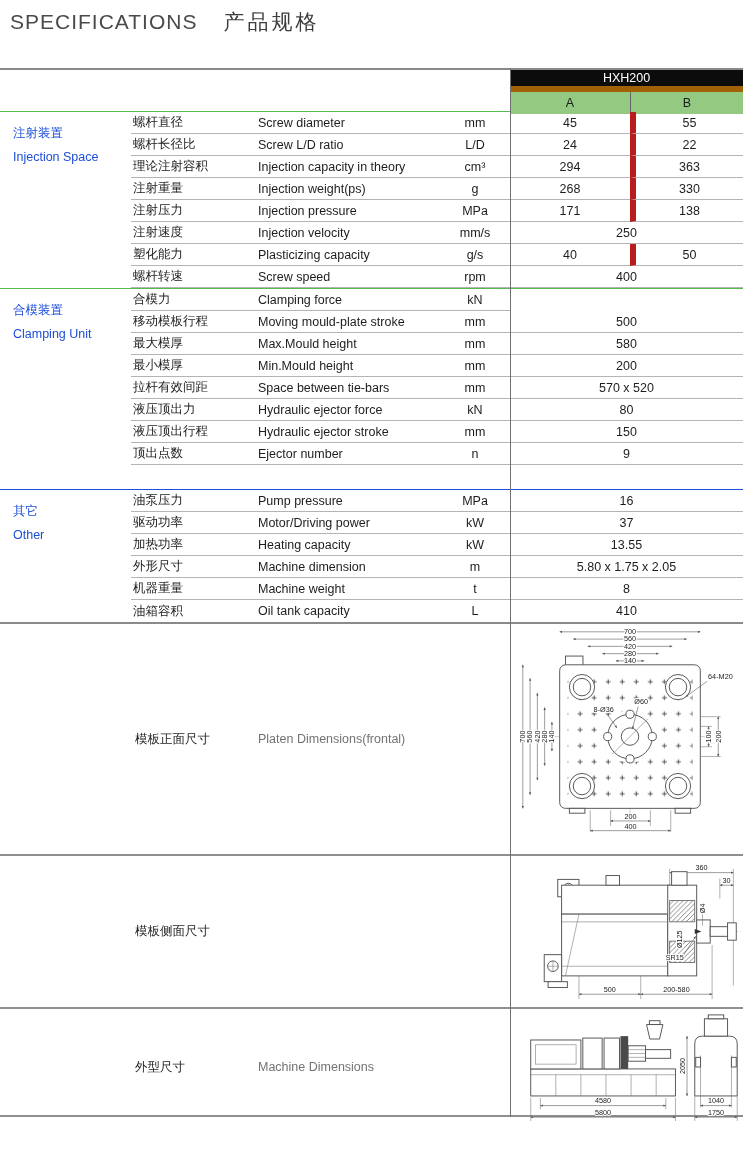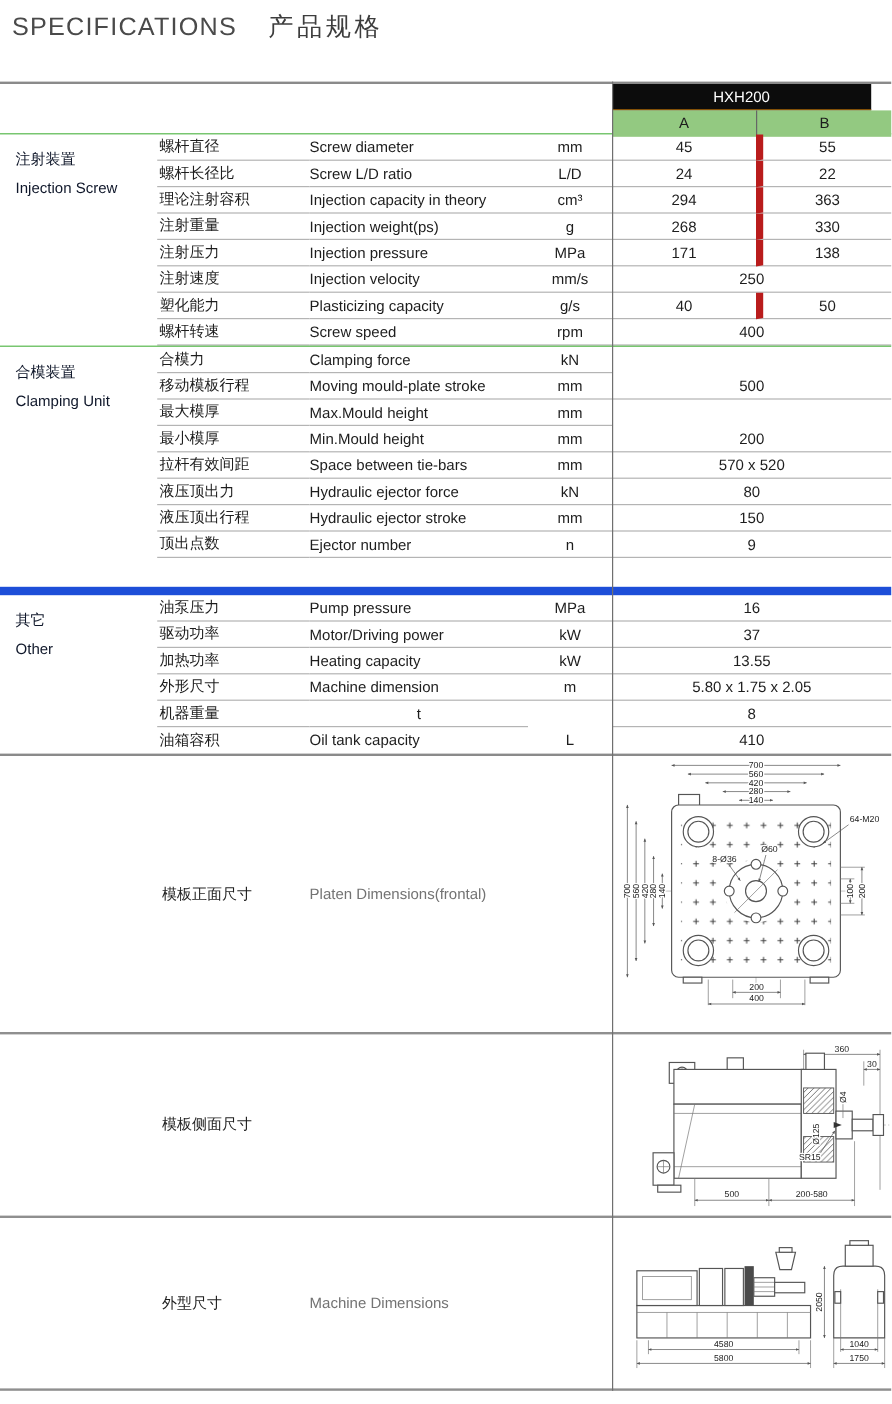--- a/index.html
+++ b/index.html
@@ -7,47 +7,47 @@
   body { font-family:"Liberation Sans","DejaVu Sans",sans-serif; }
   .page { position:relative; width:743px; height:1170px; background:#fff; overflow:hidden;padding-left:21px; }
 
   .title { position:absolute; top:8px; left:10px; font-size:21px; color:#4a4a4a; letter-spacing:1px; font-weight:400; }
   .title .zh { margin-left:26px; letter-spacing:3px; color:#3d3d3d; }
 
   .table-wrap { position:absolute; top:68px; left:0; width:743px; }
   .vline { position:absolute; left:510px; top:0; bottom:0; width:1px; background:#6f6f6f; z-index:4; }
 
   .thead { position:relative; height:44px; border-top:2px solid #8a8a8a; border-bottom:1px solid #57b94e; }
-  .thead .model { position:absolute; left:510px; top:0; width:216px; height:22px; background:#0c0c0c; color:#fff;
-    font-size:12.5px; display:flex; align-items:center; justify-content:center; border-bottom:1px solid #a16207; }
+  .thead .model { position:absolute; left:510px; top:0; width:233px; height:22px; background:#0c0c0c; color:#fff;
+    font-size:12.5px; display:flex; align-items:center; justify-content:center; border-bottom:6px solid #a16207; }
   .thead .ab { position:absolute; top:22px; height:22px; background:#93c981; color:#1c1c1c; font-size:12.5px;
     display:flex; align-items:center; justify-content:center; }
   .thead .a { left:510px; width:120px; }
   .thead .b { left:630px; width:113px; border-left:1px solid #666; }
 
   .section { position:relative; }
   .section.gap1 { border-top:1px solid #57b94e; }
-  .section.gap2 { margin-top:24px; border-top:7px solid #1d4ed8; }
+  .section.gap2 { margin-top:24px; border-top:1px solid #1d4ed8; }
   .section.last { border-bottom:2px solid #8a8a8a; }
   .section.last .trow:last-child .c { border-bottom:none; }
-  .section-label { position:absolute; left:13px; top:9px; color:#0f172a; font-size:12.5px; line-height:24px; z-index:2; }
+  .section-label { position:absolute; left:13px; top:9px; color:#1d4ed8; font-size:12.5px; line-height:24px; z-index:2; }
 
   .trow { display:grid; grid-template-columns:131px 127px 182px 70px 120px 113px; height:22px; }
   .c { display:flex; align-items:center; border-bottom:1px solid #b4b4b4; font-size:12.5px; color:#1d1d1d; overflow:hidden; }
   .c0 { border-bottom:none; }
   .c-zh { padding-left:2px; }
   .c-unit,.c-a,.c-b,.c-span { justify-content:center; }
   .c-b { border-left:6px solid #b91c1c; }
   .c-span { grid-column:5 / span 2; }
 
   .drow { display:grid; grid-template-columns:131px 127px 252px 233px; border-bottom:2px solid #8f8f8f; }
   .drow .dzh { grid-column:2; display:flex; align-items:center; font-size:12.5px; color:#1d1d1d; padding-left:4px; }
   .drow .den { grid-column:3; display:flex; align-items:center; font-size:12.5px; color:#737373; }
   .drow .dfig { grid-column:4; display:flex; align-items:center; justify-content:flex-end; }
-  .d1 { height:232px; } .d2 { height:153px; } .d3 { height:144px; }
+  .d1 { height:232px; } .d2 { height:153px; } .d3 { height:108px; }
 
   svg text { font-family:"Liberation Sans","DejaVu Sans",sans-serif; font-size:7.5px; fill:#222;
     stroke:#fff; stroke-width:2.2px; paint-order:stroke; stroke-linejoin:round; }
   svg .wh { fill:#fff; stroke:#555; stroke-width:1; }
   svg .dm { stroke:#555; stroke-width:0.6; fill:none; }
   svg .tn { stroke:#777; stroke-width:0.6; fill:none; }
   svg .cl { stroke:#9a9a9a; stroke-width:0.5; fill:none; stroke-dasharray:6 2 1.5 2; }
 </style>
 </head>
 <body>
@@ -63,21 +63,21 @@
 
     <div class="thead">
       <div class="model">HXH200</div>
       <div class="ab a">A</div>
       <div class="ab b">B</div>
     </div>
 
     <div class="section">
       <div class="section-label">
         <div>注射装置</div>
-        <div>Injection Screw</div>
+        <div>Injection Space</div>
       </div>
     <div class="trow">
           <div class="c c0"></div>
           <div class="c c-zh">螺杆直径</div>
           <div class="c c-en">Screw diameter</div>
           <div class="c c-unit">mm</div>
           <div class="c c-a">45</div>
           <div class="c c-b">55</div>
         </div>
         <div class="trow">
@@ -152,20 +152,21 @@
           <div class="c c-zh">移动模板行程</div>
           <div class="c c-en">Moving mould-plate stroke</div>
           <div class="c c-unit">mm</div>
           <div class="c c-span">500</div>
         </div>
         <div class="trow">
           <div class="c c0"></div>
           <div class="c c-zh">最大模厚</div>
           <div class="c c-en">Max.Mould height</div>
           <div class="c c-unit">mm</div>
+          <div class="c c-span">580</div>
         </div>
         <div class="trow">
           <div class="c c0"></div>
           <div class="c c-zh">最小模厚</div>
           <div class="c c-en">Min.Mould height</div>
           <div class="c c-unit">mm</div>
           <div class="c c-span">200</div>
         </div>
         <div class="trow">
           <div class="c c0"></div>
@@ -226,20 +227,21 @@
         <div class="trow">
           <div class="c c0"></div>
           <div class="c c-zh">外形尺寸</div>
           <div class="c c-en">Machine dimension</div>
           <div class="c c-unit">m</div>
           <div class="c c-span">5.80 x 1.75 x 2.05</div>
         </div>
         <div class="trow">
           <div class="c c0"></div>
           <div class="c c-zh">机器重量</div>
+          <div class="c c-en">Machine weight</div>
           <div class="c c-unit">t</div>
           <div class="c c-span">8</div>
         </div>
         <div class="trow">
           <div class="c c0"></div>
           <div class="c c-zh">油箱容积</div>
           <div class="c c-en">Oil tank capacity</div>
           <div class="c c-unit">L</div>
           <div class="c c-span">410</div>
         </div>

